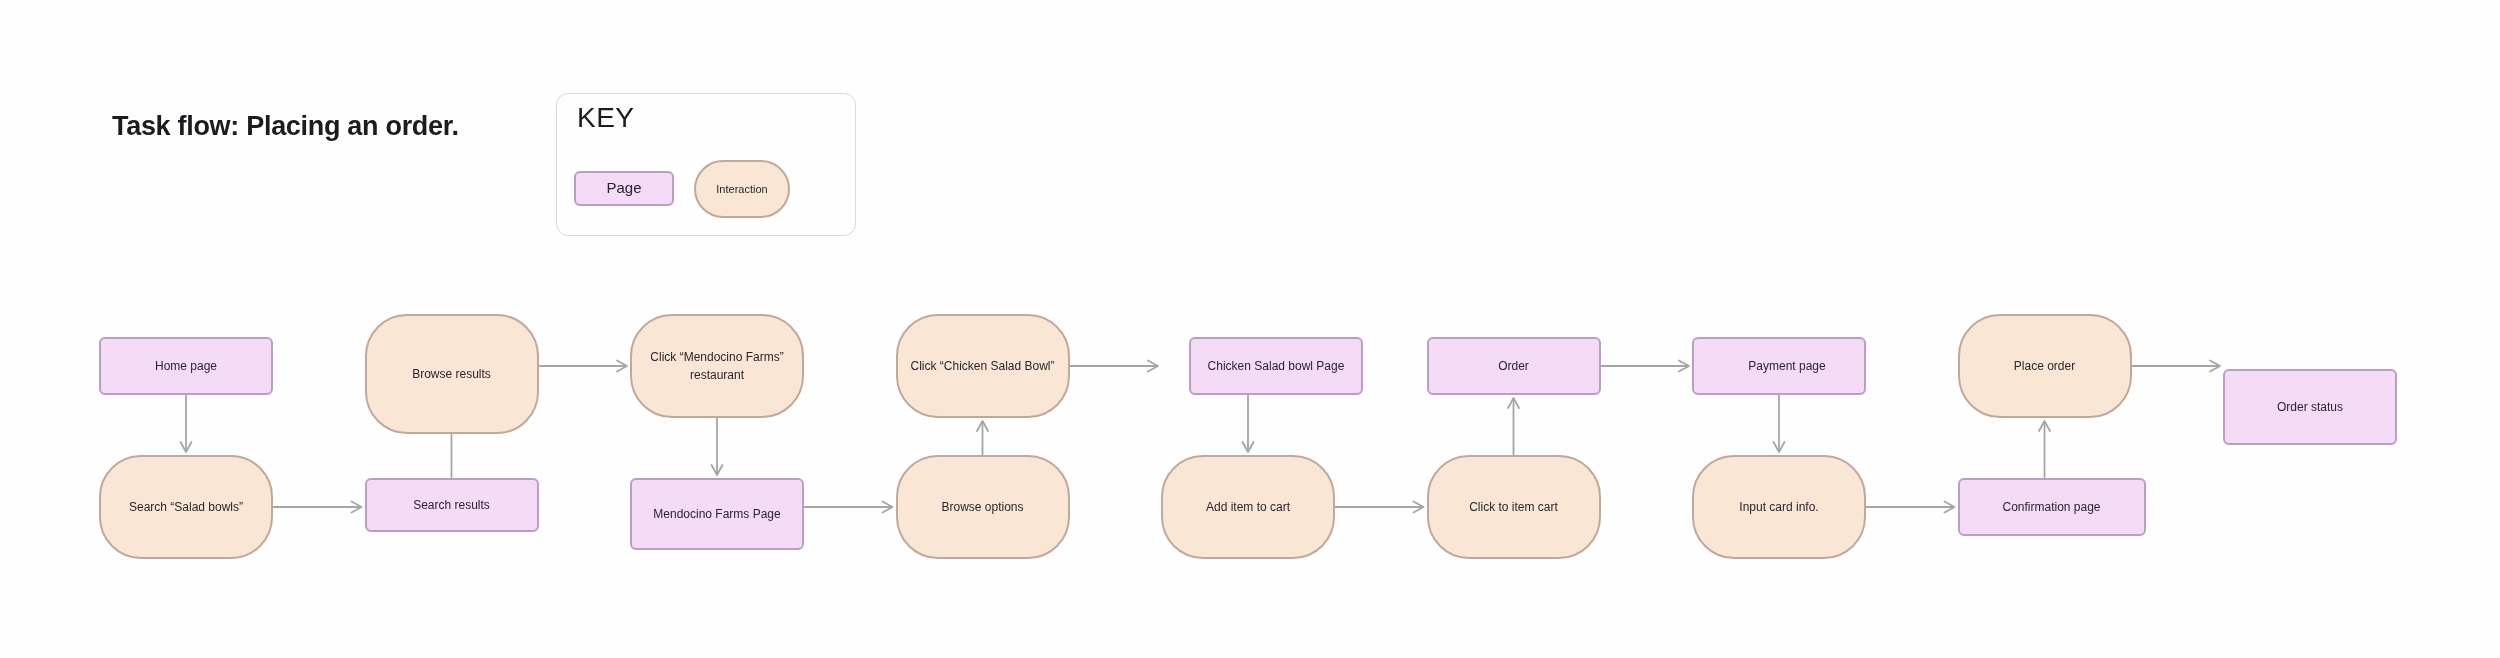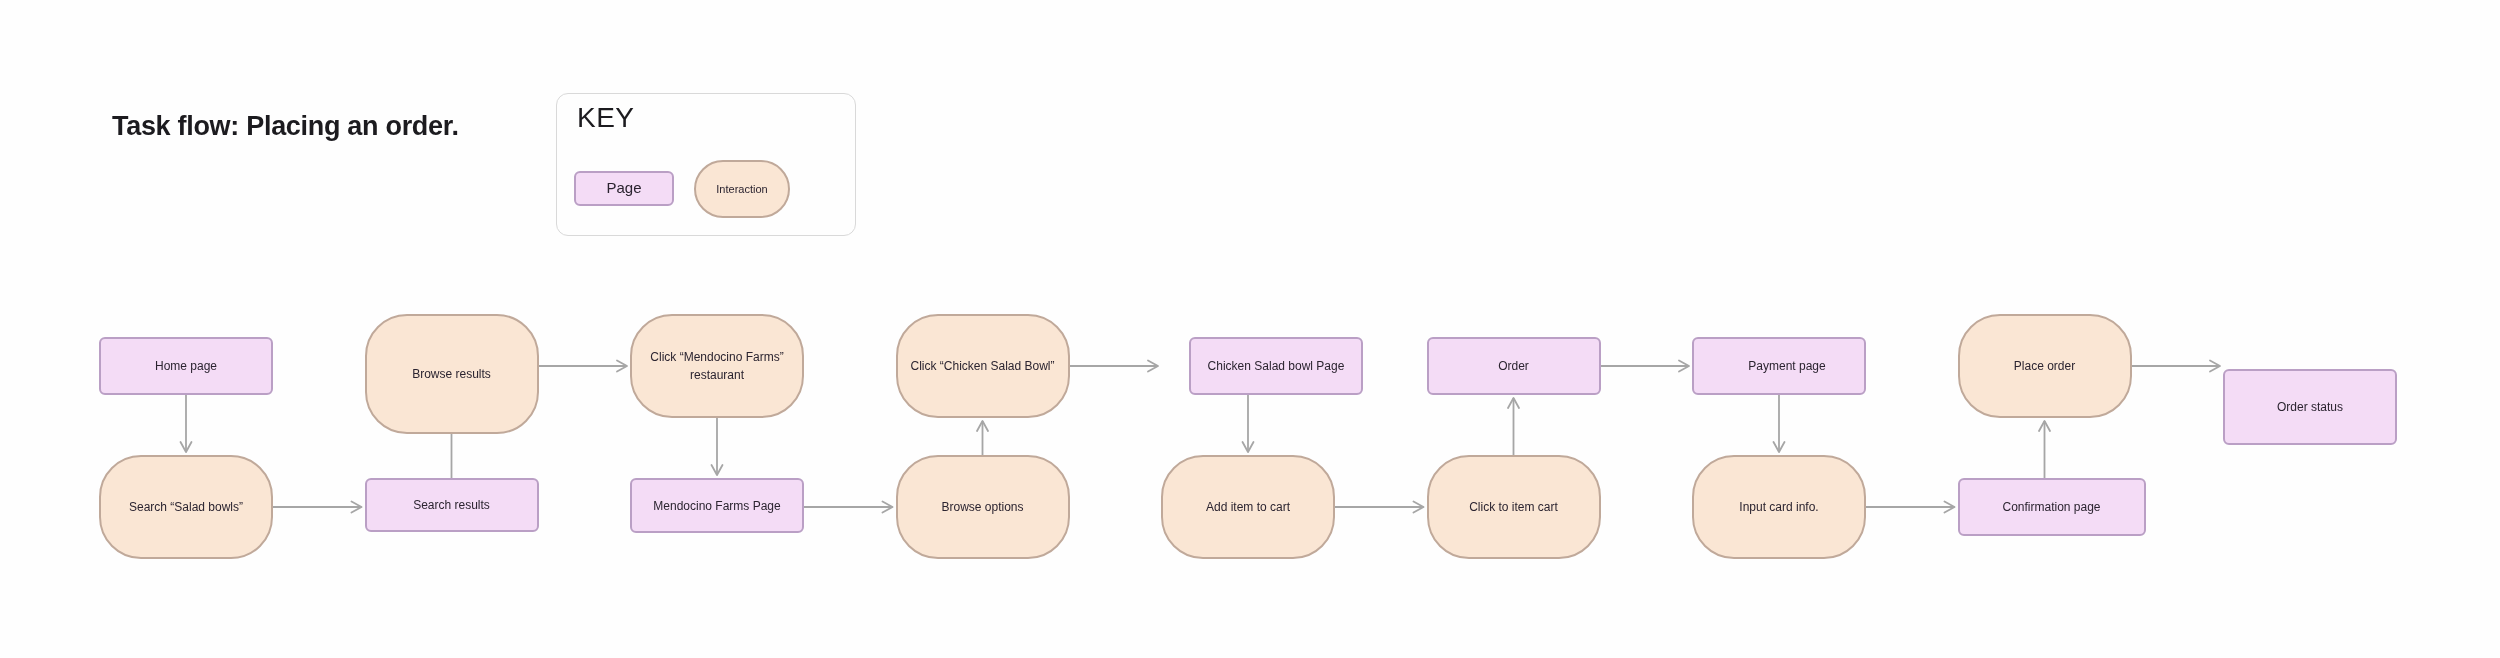--- a/index.html
+++ b/index.html
@@ -94,21 +94,21 @@
       <line x1="2044.5" y1="478" x2="2044.5" y2="421" stroke="#A6A6A6" stroke-width="1.8" marker-end="url(#arrowhead)"></line>
       <line x1="2131.5" y1="366" x2="2220" y2="366" stroke="#A6A6A6" stroke-width="1.8" marker-end="url(#arrowhead)"></line>
     </svg>
 
   <div id="nodes">
       <div class="node page" style="left: 99px; top: 337px; width: 174px; height: 58px;">Home page</div>
       <div class="node interaction" style="left: 99px; top: 455px; width: 174px; height: 104px;">Search “Salad bowls”</div>
       <div class="node page" style="left: 364.5px; top: 478px; width: 174px; height: 54px;">Search results</div>
       <div class="node interaction" style="left: 364.5px; top: 314px; width: 174px; height: 120px;">Browse results</div>
       <div class="node interaction" style="left: 630px; top: 314px; width: 174px; height: 104px;">Click “Mendocino Farms” restaurant</div>
-      <div class="node page" style="left: 630px; top: 478px; width: 174px; height: 55px;">Mendocino Farms Page</div>
+      <div class="node page" style="left: 630px; top: 478px; width: 174px; height: 72px;">Mendocino Farms Page</div>
       <div class="node interaction" style="left: 895.5px; top: 455px; width: 174px; height: 104px;">Browse options</div>
       <div class="node interaction" style="left: 895.5px; top: 314px; width: 174px; height: 104px;">Click “Chicken Salad Bowl”</div>
       <div class="node page" style="left: 1161px; top: 337px; width: 174px; height: 58px; margin-left: 28px;">Chicken Salad bowl Page</div>
       <div class="node interaction" style="left: 1161px; top: 455px; width: 174px; height: 104px;">Add item to cart</div>
       <div class="node interaction" style="left: 1426.5px; top: 455px; width: 174px; height: 104px;">Click to item cart</div>
       <div class="node page" style="left: 1426.5px; top: 337px; width: 174px; height: 58px;">Order</div>
       <div class="node page" style="left: 1692px; top: 337px; width: 174px; height: 58px; padding-left: 22px;">Payment page</div>
       <div class="node interaction" style="left: 1692px; top: 455px; width: 174px; height: 104px;">Input card info.</div>
       <div class="node page" style="left: 1957.5px; top: 478px; width: 188px; height: 58px;">Confirmation page</div>
       <div class="node interaction" style="left: 1957.5px; top: 314px; width: 174px; height: 104px;">Place order</div>

